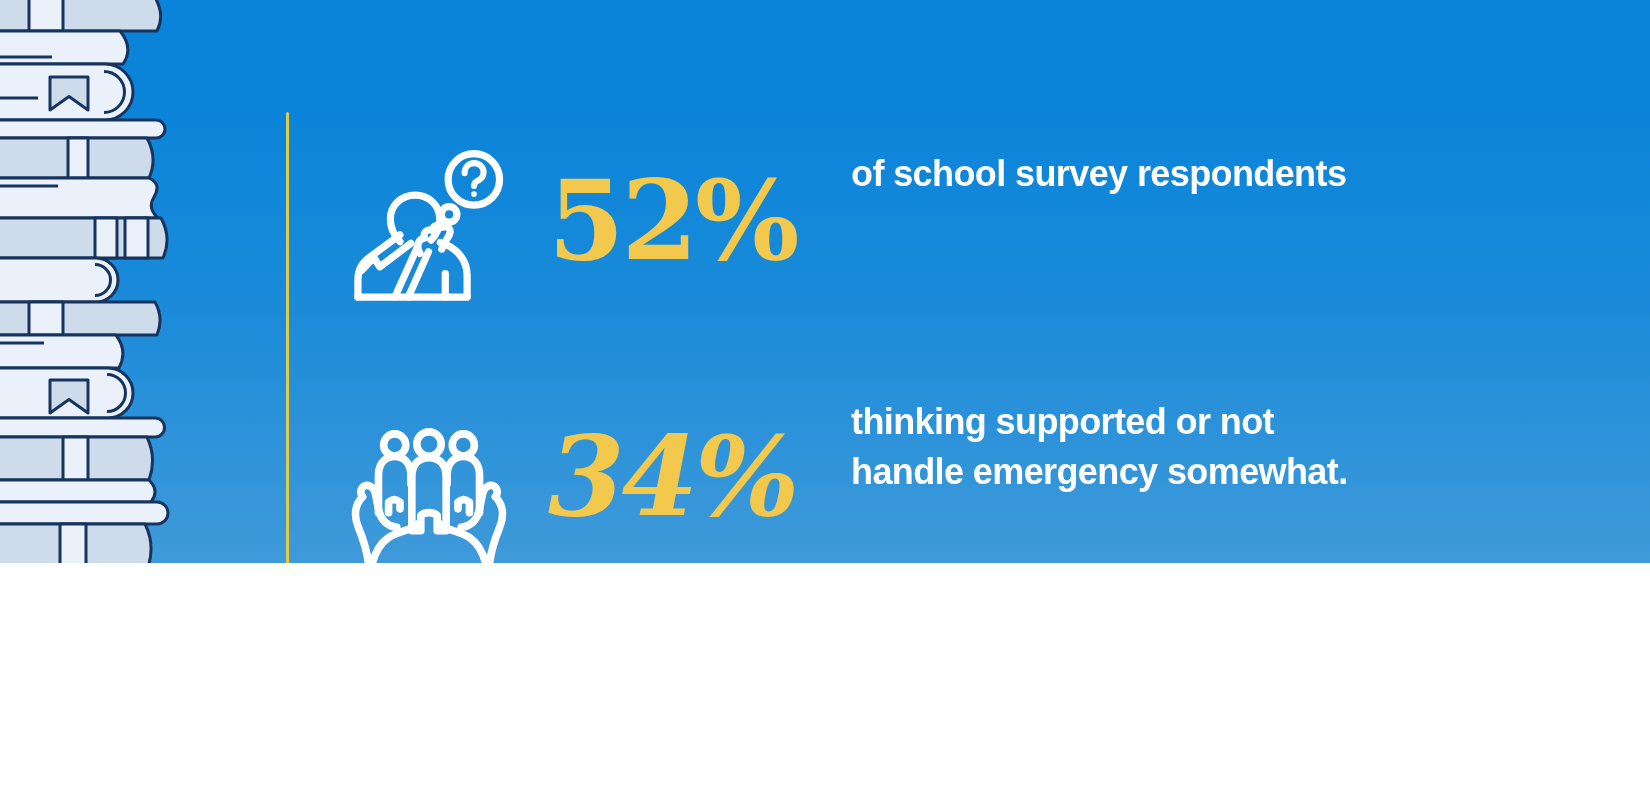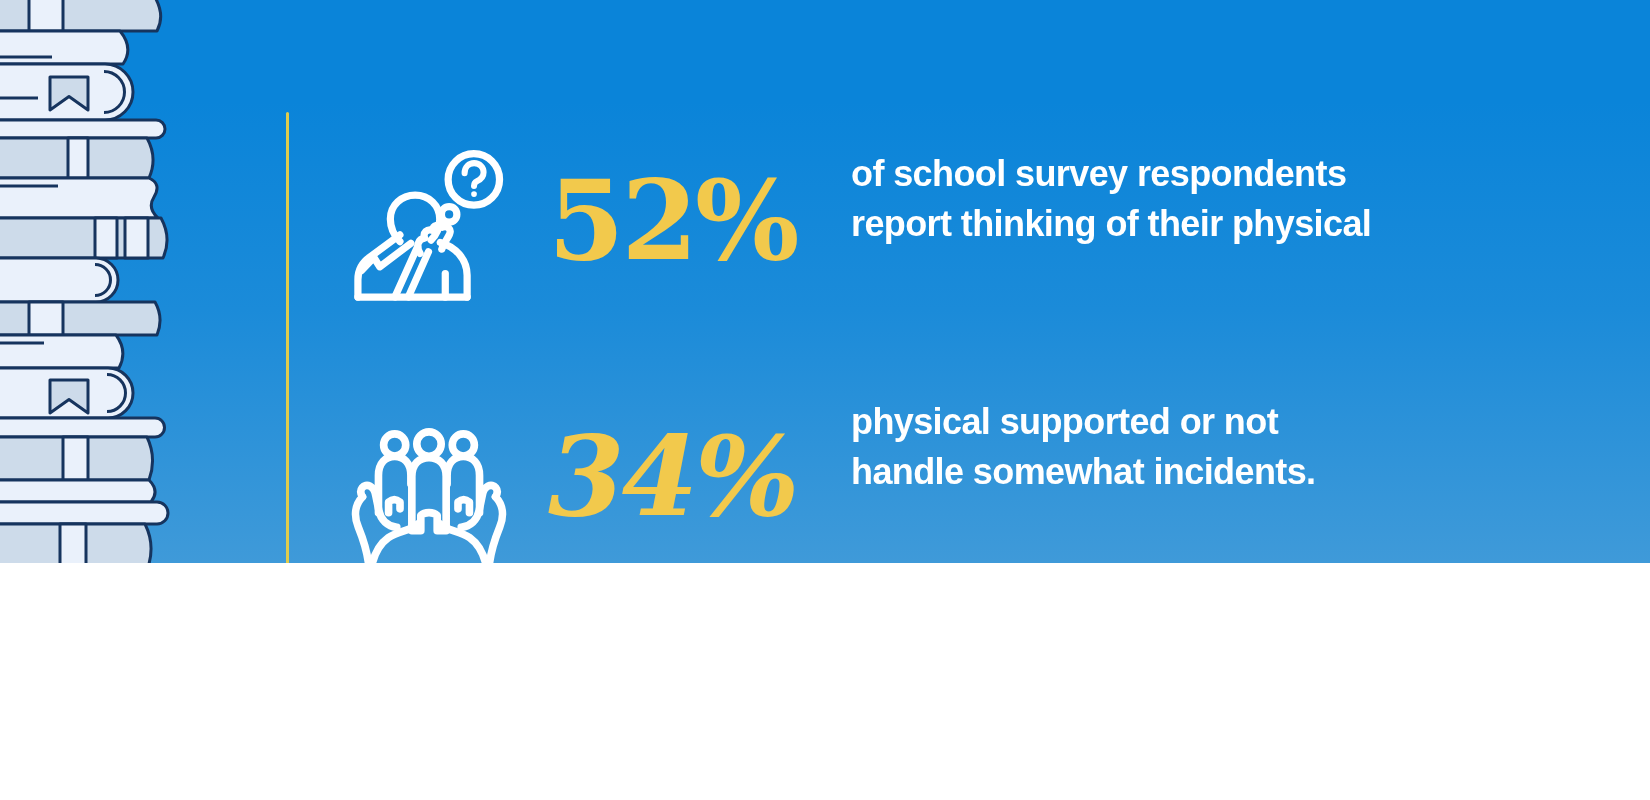--- a/index.html
+++ b/index.html
@@ -127,21 +127,20 @@
         <path d="M 55.5,58 C 64.5,60.5 71.5,68 71.5,77.5 L 71.5,90.5"></path>
         <path d="M 58.5,76.5 L 58.5,90.5"></path>
         <path d="M 6.5,90.5 L 71.5,90.5"></path>
         <path d="M 42,60.5 L 28.5,90.5"></path>
         <path d="M 48.5,63.5 L 36.5,90.5"></path>
       </g>
     </svg>
     <div class="pct one">52%</div>
     <div class="desc one">
       <div>of school survey respondents</div>
-      <div>report thinking of their physical</div>
     </div>
   </section>
 
   <section>
     <svg class="stat-icon" style="left:344px;top:424px;" width="170" height="164" viewBox="0 0 89 86" aria-hidden="true">
       <g stroke="#ffffff" stroke-width="4" fill="none" stroke-linecap="round" stroke-linejoin="round">
 
         <circle cx="26.5" cy="11" r="5.8"></circle>
         <circle cx="44.5" cy="10.5" r="6.4"></circle>
         <circle cx="62.5" cy="11" r="5.8"></circle>
@@ -158,22 +157,22 @@
         <path d="M 9.6,38.2 C 5.6,42.4 5,48.2 7.4,54 C 10,60.4 12.4,67.6 13,75.2 L 13.4,81.6"></path>
         <path d="M 13.4,81.6 C 14.2,71.2 17,64 23.2,59.6 C 28.6,55.8 34.6,56.2 38.6,52.4"></path>
 
         <path d="M 79.4,38.2 C 81.8,34.4 78.6,31 75.4,32.6 C 73.6,33.5 72.8,35.4 72.4,37.6 L 70.8,45.4 C 69.8,50.4 66.2,53.6 61.4,54.2"></path>
         <path d="M 79.4,38.2 C 83.4,42.4 84,48.2 81.6,54 C 79,60.4 76.6,67.6 76,75.2 L 75.6,81.6"></path>
         <path d="M 75.6,81.6 C 74.8,71.2 72,64 65.8,59.6 C 60.4,55.8 54.4,56.2 50.4,52.4"></path>
       </g>
     </svg>
     <div class="pct two">34%</div>
     <div class="desc two">
-      <div>physical supported or not</div>
-      <div>handle somewhat incidents.</div>
+      <div>thinking supported or not</div>
+      <div>handle emergency somewhat.</div>
     </div>
   </section>
 
   <svg class="logo" width="52" height="52" viewBox="0 0 48 48" aria-hidden="true">
     <g stroke="#ffffff" stroke-width="5" fill="none" stroke-linecap="round">
       <circle cx="24" cy="24" r="4.6" fill="#ffffff" stroke="none"></circle>
       <path d="M 24,14.5 A 9.5,9.5 0 1 0 33.5,24"></path>
       <path d="M 21,8.3 A 16,16 0 1 0 35.6,12.4"></path>
     </g>
   </svg>

